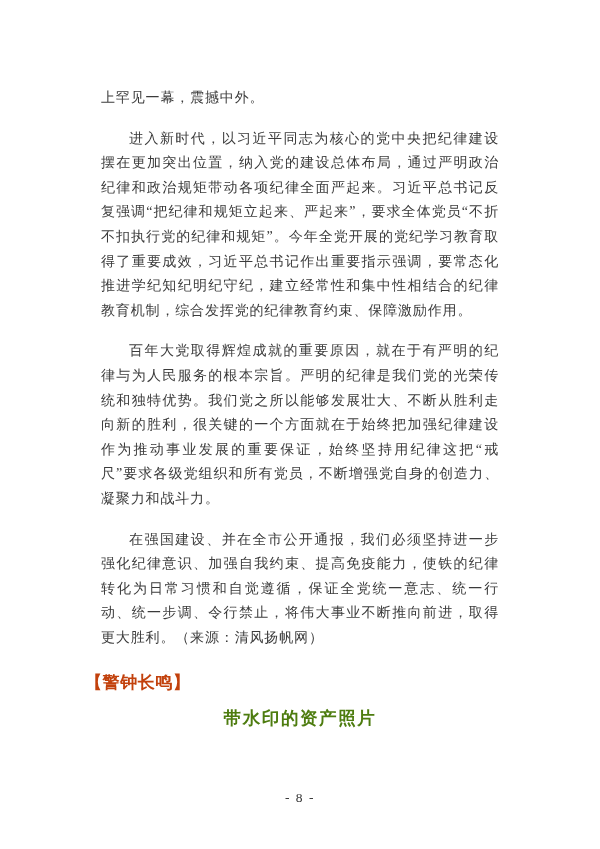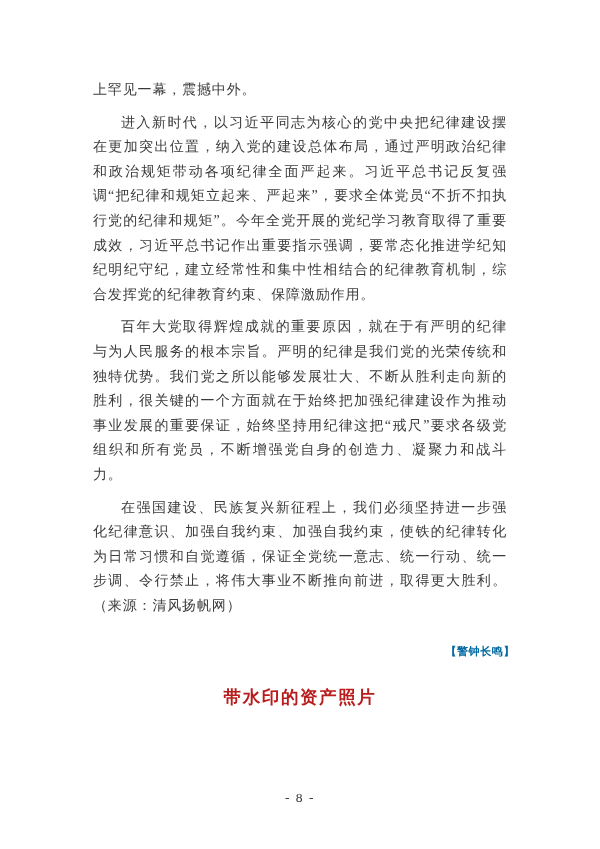--- a/index.html
+++ b/index.html
@@ -16,46 +16,45 @@
     font-family: "Liberation Serif", "DejaVu Serif", serif;
     color: #3b3b3b;
   }
   .content {
     position: absolute;
     left: 85px;
     top: 70px;
     width: 430px;
   }
   .body-par {
-    margin: 8px;
+    margin: 16px;
     font-size: 14px;
     line-height: 24.6px;
     letter-spacing: 0.85px;
     text-align: justify;
     text-justify: inter-ideograph;
   }
   .indent {
     text-indent: 2em;
   }
   .section-header {
     margin-top: 21px;
-    font-size: 11px;
+    font-size: 17px;
     line-height: 24.6px;
     font-weight: bold;
-    color: #0369a1;
+    color: #c2410c;
     letter-spacing: 0.6px;
-    text-align: right;
   }
   .article-title {
-    margin-top: 19px;
+    margin-top: 8px;
     text-align: center;
     font-size: 17.5px;
     line-height: 28px;
     font-weight: bold;
-    color: #b91c1c;
+    color: #4d7c0f;
     letter-spacing: 1.6px;
   }
   .article-par {
     margin: 0;
     margin-top: 20px;
     font-size: 14px;
     line-height: 24.6px;
     letter-spacing: 0.85px;
     text-align: justify;
     text-justify: inter-ideograph;
@@ -76,21 +75,21 @@
 
 <div class="page">
   <div class="content">
 
     <p class="body-par">上罕见一幕，震撼中外。</p>
 
     <p class="body-par indent">进入新时代，以习近平同志为核心的党中央把纪律建设摆在更加突出位置，纳入党的建设总体布局，通过严明政治纪律和政治规矩带动各项纪律全面严起来。习近平总书记反复强调“把纪律和规矩立起来、严起来”，要求全体党员“不折不扣执行党的纪律和规矩”。今年全党开展的党纪学习教育取得了重要成效，习近平总书记作出重要指示强调，要常态化推进学纪知纪明纪守纪，建立经常性和集中性相结合的纪律教育机制，综合发挥党的纪律教育约束、保障激励作用。</p>
 
     <p class="body-par indent">百年大党取得辉煌成就的重要原因，就在于有严明的纪律与为人民服务的根本宗旨。严明的纪律是我们党的光荣传统和独特优势。我们党之所以能够发展壮大、不断从胜利走向新的胜利，很关键的一个方面就在于始终把加强纪律建设作为推动事业发展的重要保证，始终坚持用纪律这把“戒尺”要求各级党组织和所有党员，不断增强党自身的创造力、凝聚力和战斗力。</p>
 
-    <p class="body-par indent">在强国建设、民族复兴新征程上，我们必须坚持进一步强化纪律意识、加强自我约束、加强自我约束，使铁的纪律转化为日常习惯和自觉遵循，保证全党统一意志、统一行动、统一步调、令行禁止，将伟大事业不断推向前进，取得更大胜利。（来源：清风扬帆网）</p>
+    <p class="body-par indent">在强国建设、并在全市公开通报，我们必须坚持进一步强化纪律意识、加强自我约束、提高免疫能力，使铁的纪律转化为日常习惯和自觉遵循，保证全党统一意志、统一行动、统一步调、令行禁止，将伟大事业不断推向前进，取得更大胜利。（来源：清风扬帆网）</p>
 
     <div class="section-header">【警钟长鸣】</div>
 
     <div class="article-title">带水印的资产照片</div>
 
 
   </div>
 
   <div class="footer">
     <span>- 8 -</span>

